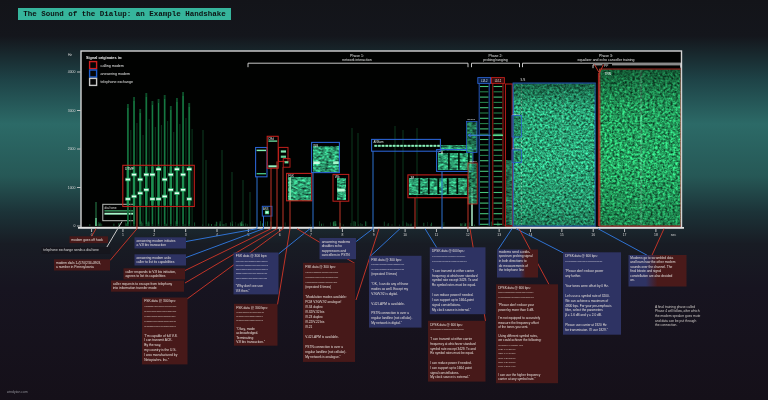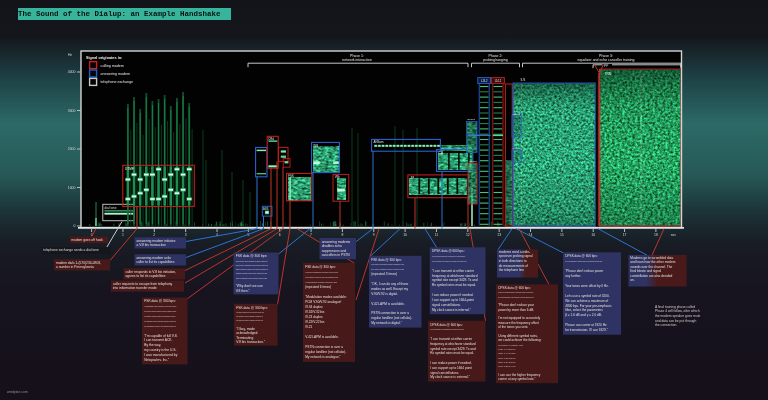--- a/index.html
+++ b/index.html
@@ -1,19 +1,19 @@
 <!DOCTYPE html>
 <html><head><meta charset="utf-8"><style>
 html,body{margin:0;padding:0;}
 #c{position:relative;width:768px;height:400px;overflow:hidden;
 background:linear-gradient(180deg,#131419 0%,#14161c 9%,#1e4347 20%,#2c6a67 31%,#265856 44%,#1c3338 53%,#181c24 61%,#171420 72%,#151019 100%);}
 svg{position:absolute;top:0;left:0;display:block;}
 #title{position:absolute;left:18px;top:8px;width:213px;height:12px;background:#36b59c;
 color:#0c1212;font-family:"Liberation Mono",monospace;font-weight:bold;font-size:7.5px;
-line-height:12.5px;}
+line-height:12.5px;text-align:center;}
 </style></head>
 <body>
 <div id="c">
 <svg width="768" height="400" viewBox="0 0 768 400">
 <defs>
 <filter id="nzmain" x="0%" y="0%" width="100%" height="100%" color-interpolation-filters="sRGB">
 <feTurbulence type="fractalNoise" baseFrequency="0.42 0.46" numOctaves="2" seed="7" stitchTiles="stitch" result="n"></feTurbulence>
 <feColorMatrix in="n" type="matrix" values="0.32 0 0 0 0.01  1.25 0 0 0 0.02  0.90 0 0 0 0.015  0 0 0 0 1"></feColorMatrix>
 <feGaussianBlur stdDeviation="0.35"></feGaussianBlur>
 </filter>

